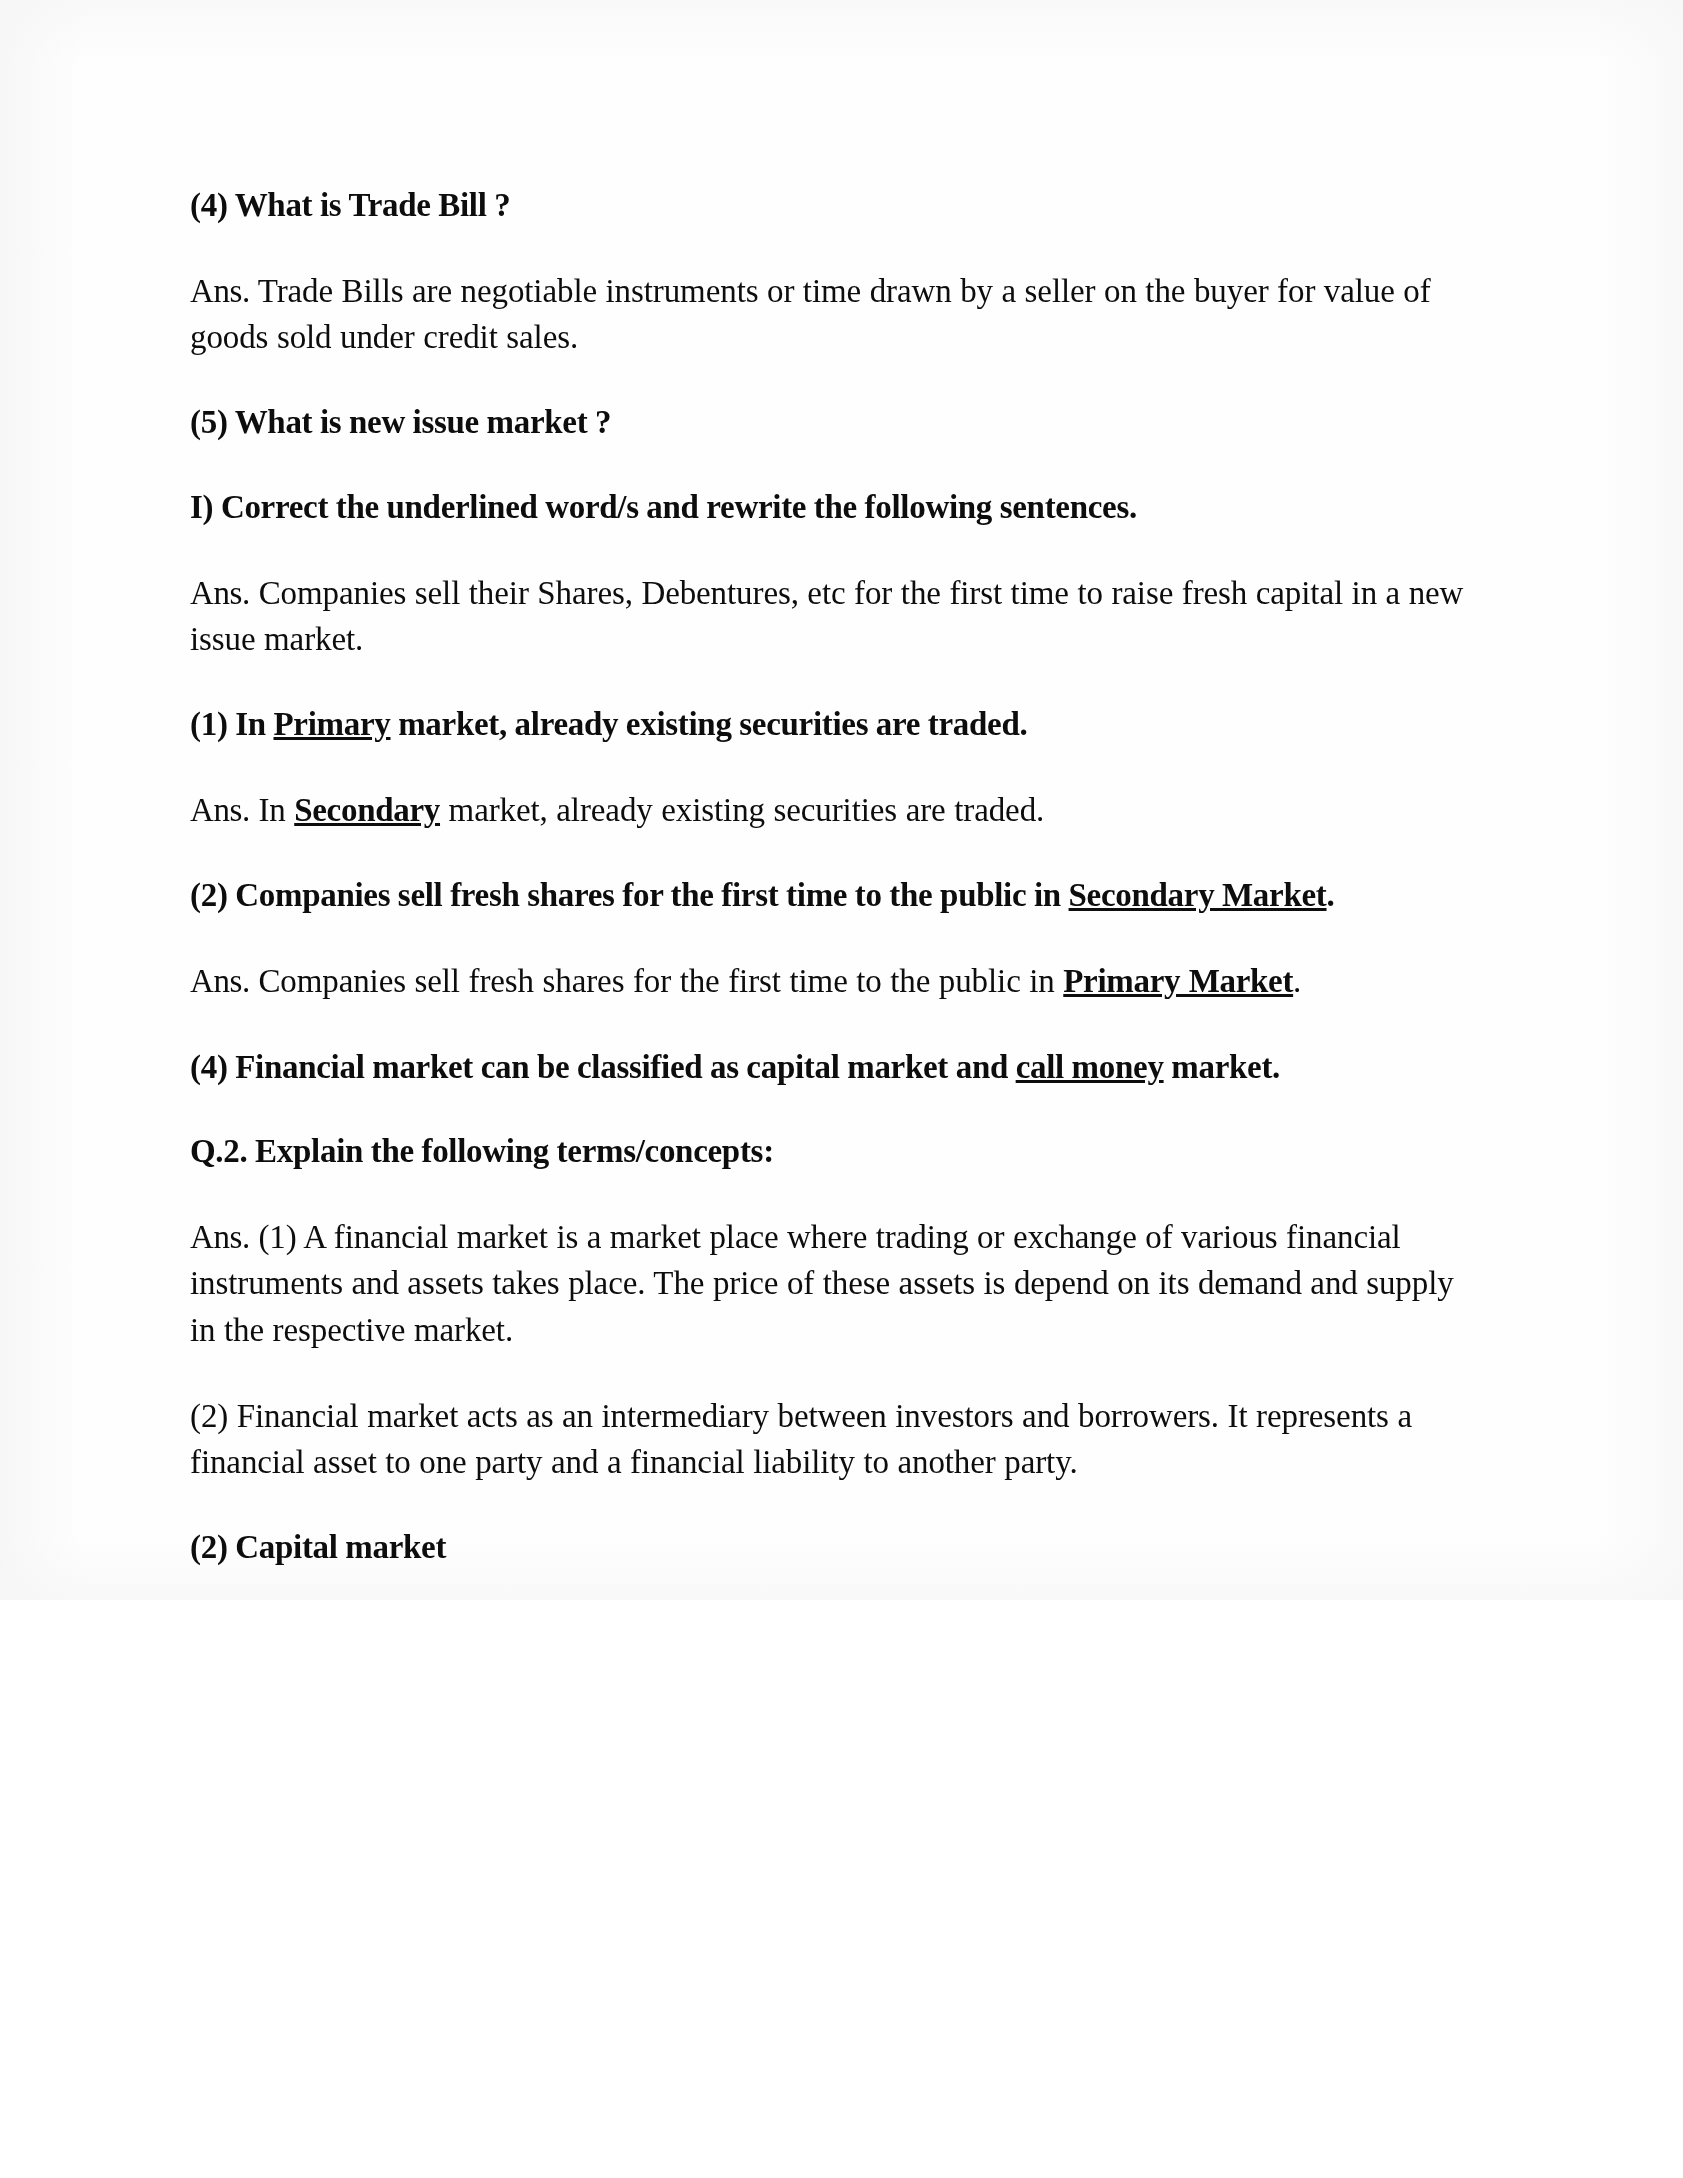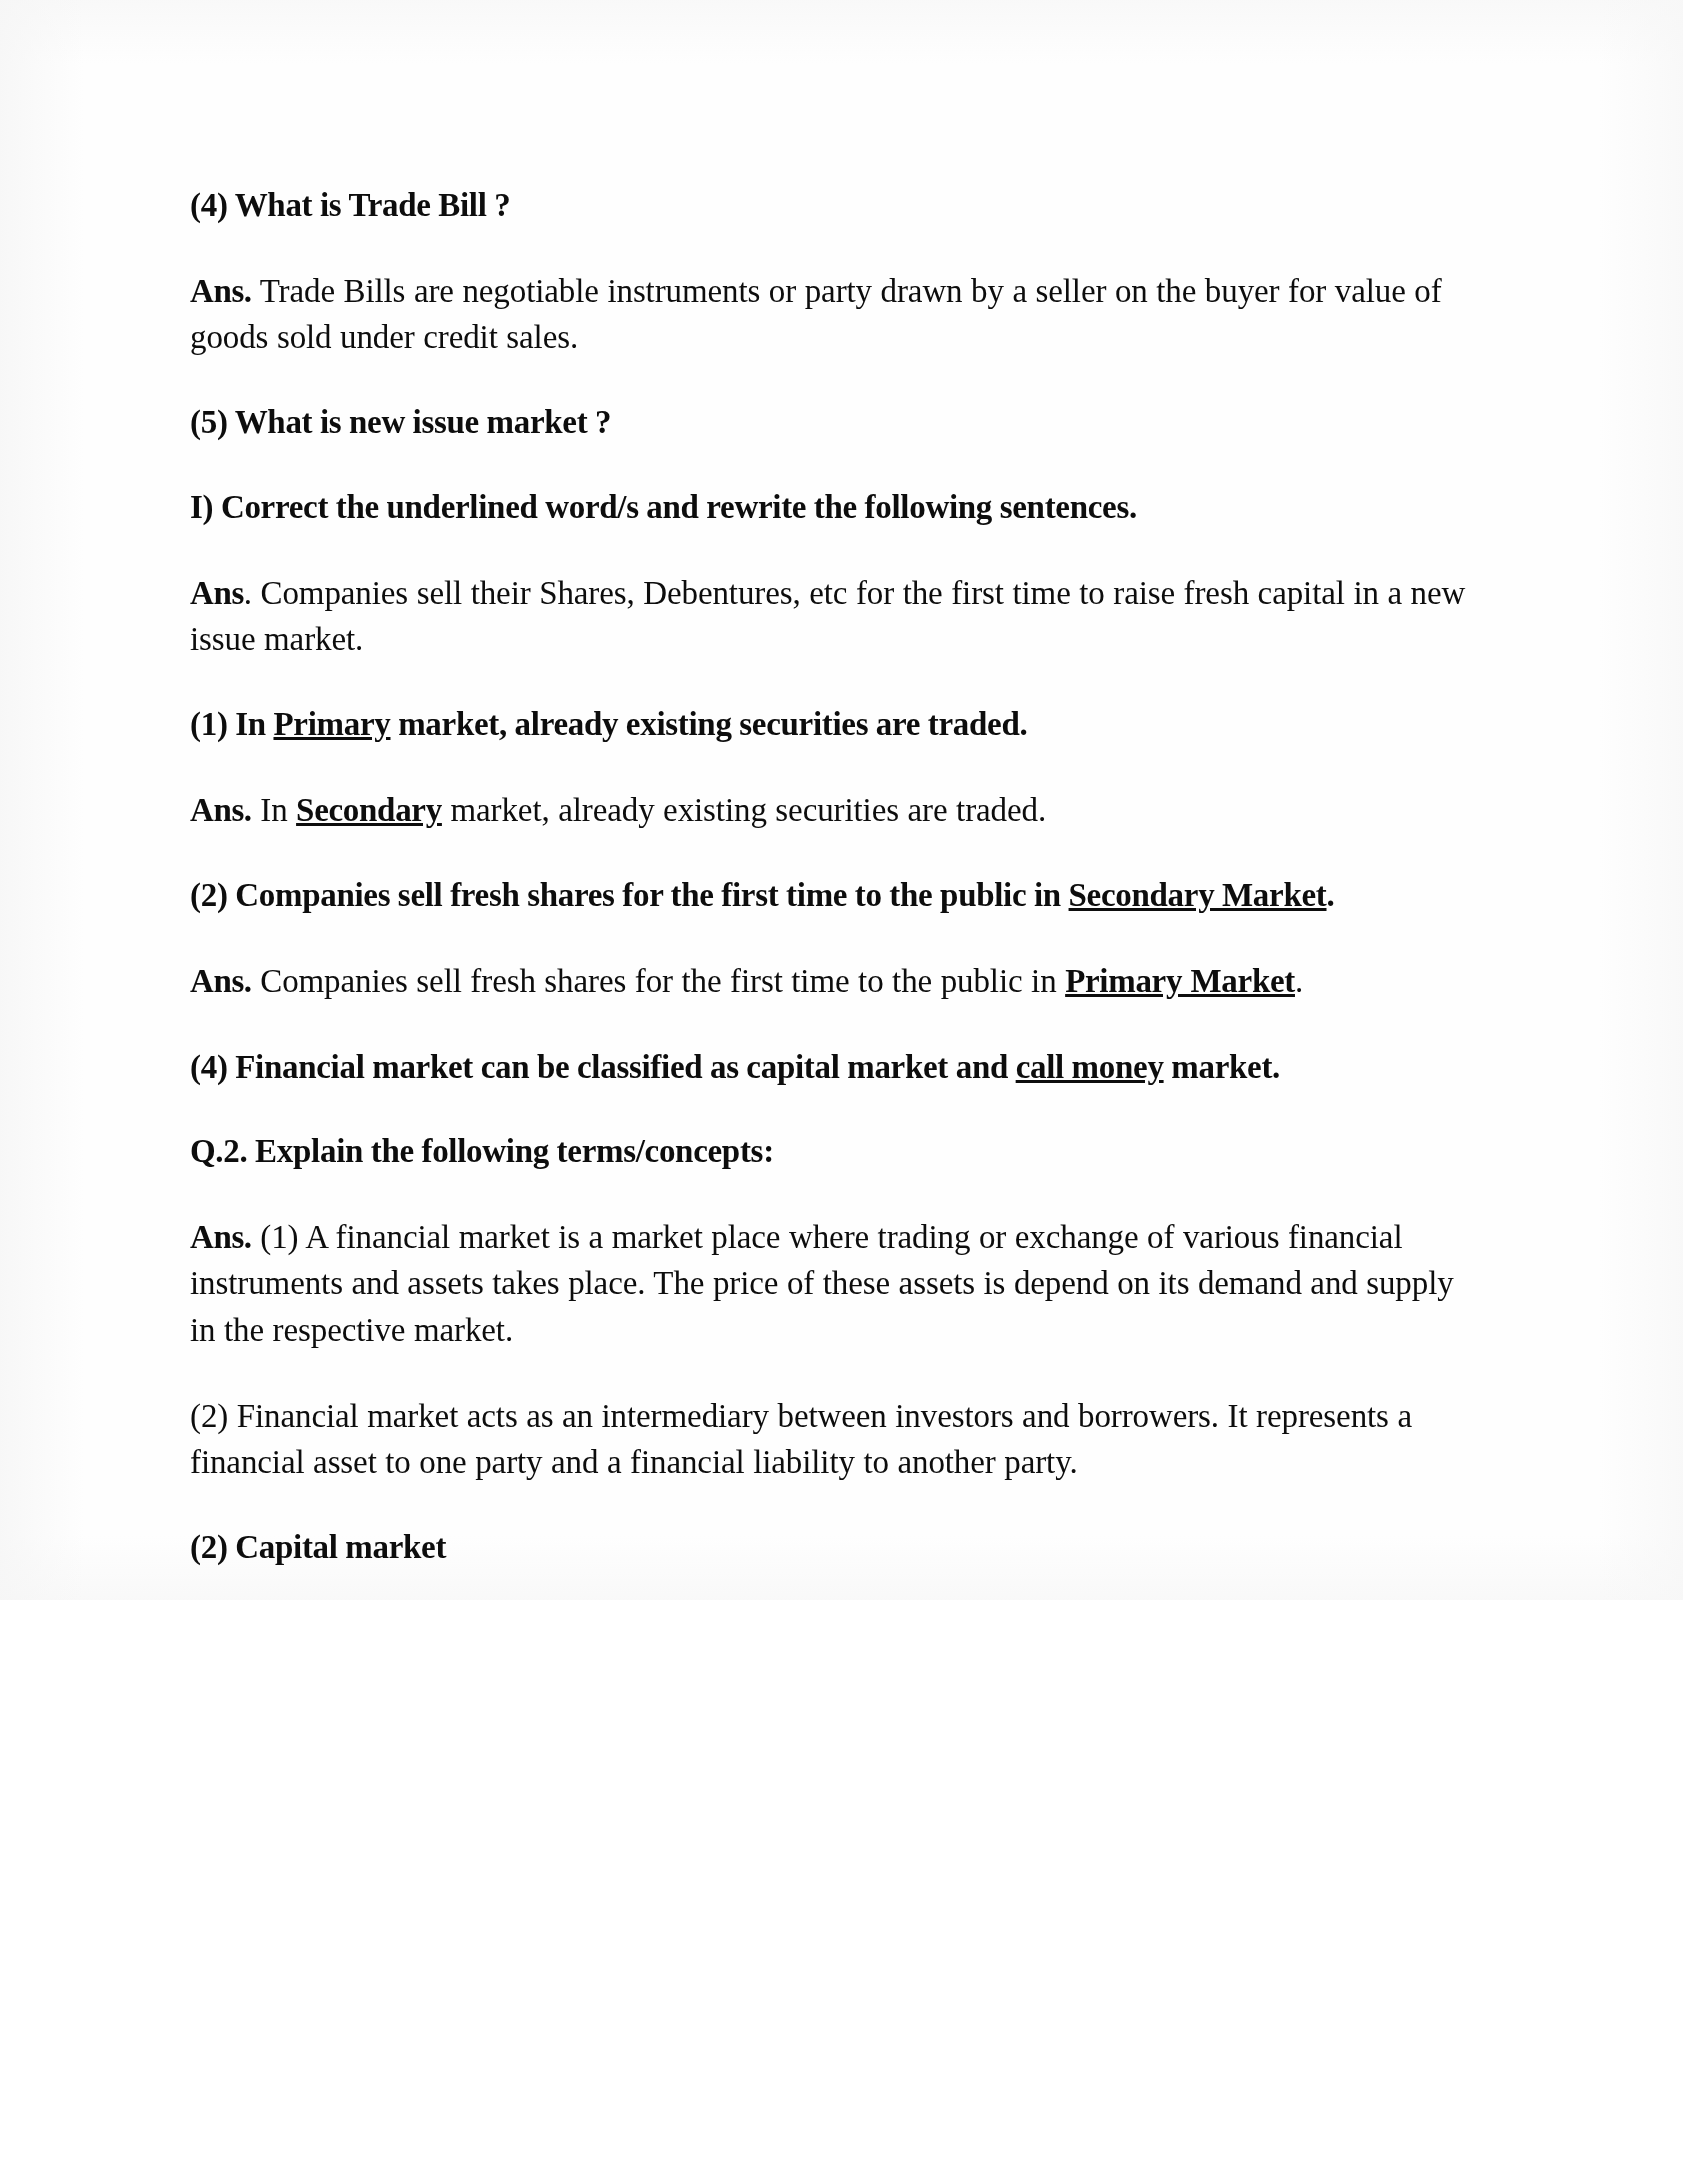--- a/index.html
+++ b/index.html
@@ -52,41 +52,41 @@
   p.q {
     font-weight: bold;
     letter-spacing: -0.3px;
     word-spacing: -0.3px;
     line-height: 1.36;
   }
   p.ans {
     font-weight: normal;
   }
   .lbl {
-    font-weight: bold;
+    font-weight: normal;
     letter-spacing: -0.4px;
   }
   .u { text-decoration: underline; text-underline-offset: 2px; }
   .bu {
     font-weight: bold;
     text-decoration: underline;
     text-underline-offset: 2px;
     letter-spacing: -0.3px;
     text-align: right;
   }
 </style>
 </head>
 <body>
 
 <div class="page">
   <div class="content">
 
     <p class="block q">(4) What is Trade Bill ?</p>
 
-    <p class="block ans"><span class="lbl">Ans.</span><span> Trade Bills are negotiable instruments or party drawn by a seller on the buyer for value of goods sold under credit sales.</span></p>
+    <p class="block ans"><span class="lbl">Ans.</span><span> Trade Bills are negotiable instruments or time drawn by a seller on the buyer for value of goods sold under credit sales.</span></p>
 
     <p class="block q">(5) What is new issue market ?</p>
 
     <p class="block q">I) Correct the underlined word/s and rewrite the following sentences.</p>
 
     <p class="block ans"><span class="lbl">Ans</span><span>. Companies sell their Shares, Debentures, etc for the first time to raise fresh capital in a new issue market.</span></p>
 
     <p class="block q"><span>(1) In </span><span class="u">Primary</span><span> market, already existing securities are traded.</span></p>
 
     <p class="block ans"><span class="lbl">Ans.</span><span> In </span><span class="bu">Secondary</span><span> market, already existing securities are traded.</span></p>

